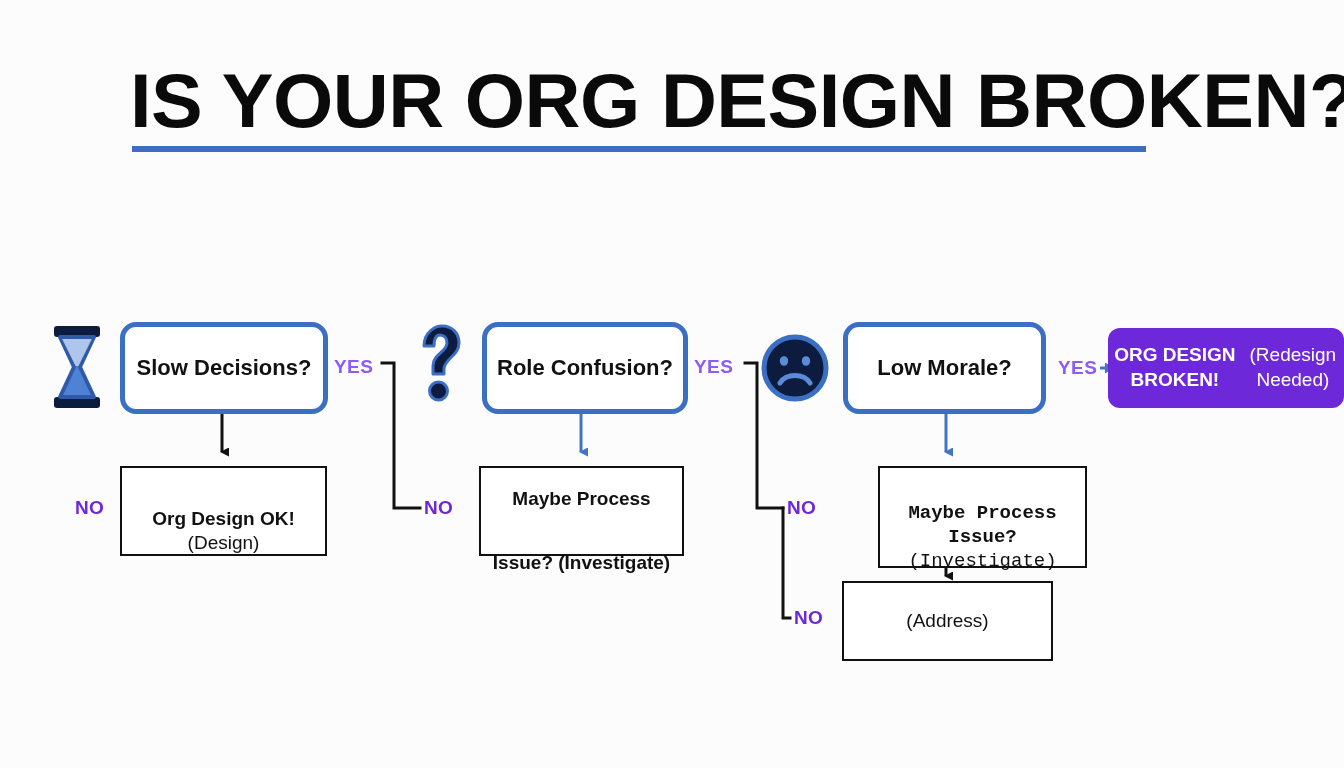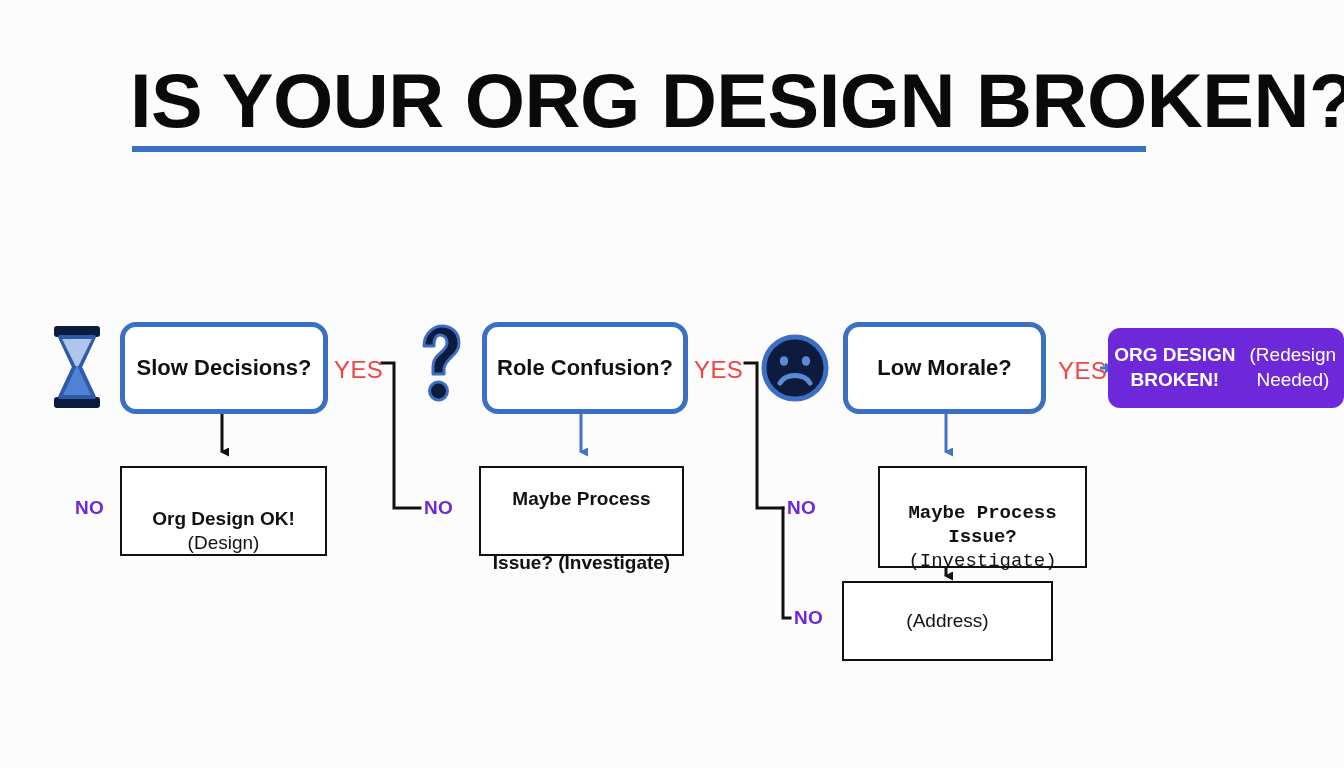--- a/index.html
+++ b/index.html
@@ -99,23 +99,23 @@
     color: #ffffff;
     text-align: center;
     line-height: 1.3;
   }
   .terminal .t1 { font-weight: 700; font-size: 19px; }
   .terminal .t2 { font-weight: 400; font-size: 19px; }
 
   
   .lbl-yes {
     position: absolute;
-    color: #ef4444;
-    font-weight: 400;
-    font-size: 24px;
+    color: #8b5cf6;
+    font-weight: 700;
+    font-size: 19px;
     letter-spacing: 0.4px;
     white-space: nowrap;
   }
   .lbl-no {
     position: absolute;
     color: #6d28d9;
     font-weight: 700;
     font-size: 19px;
     letter-spacing: 0.4px;
     white-space: nowrap;

